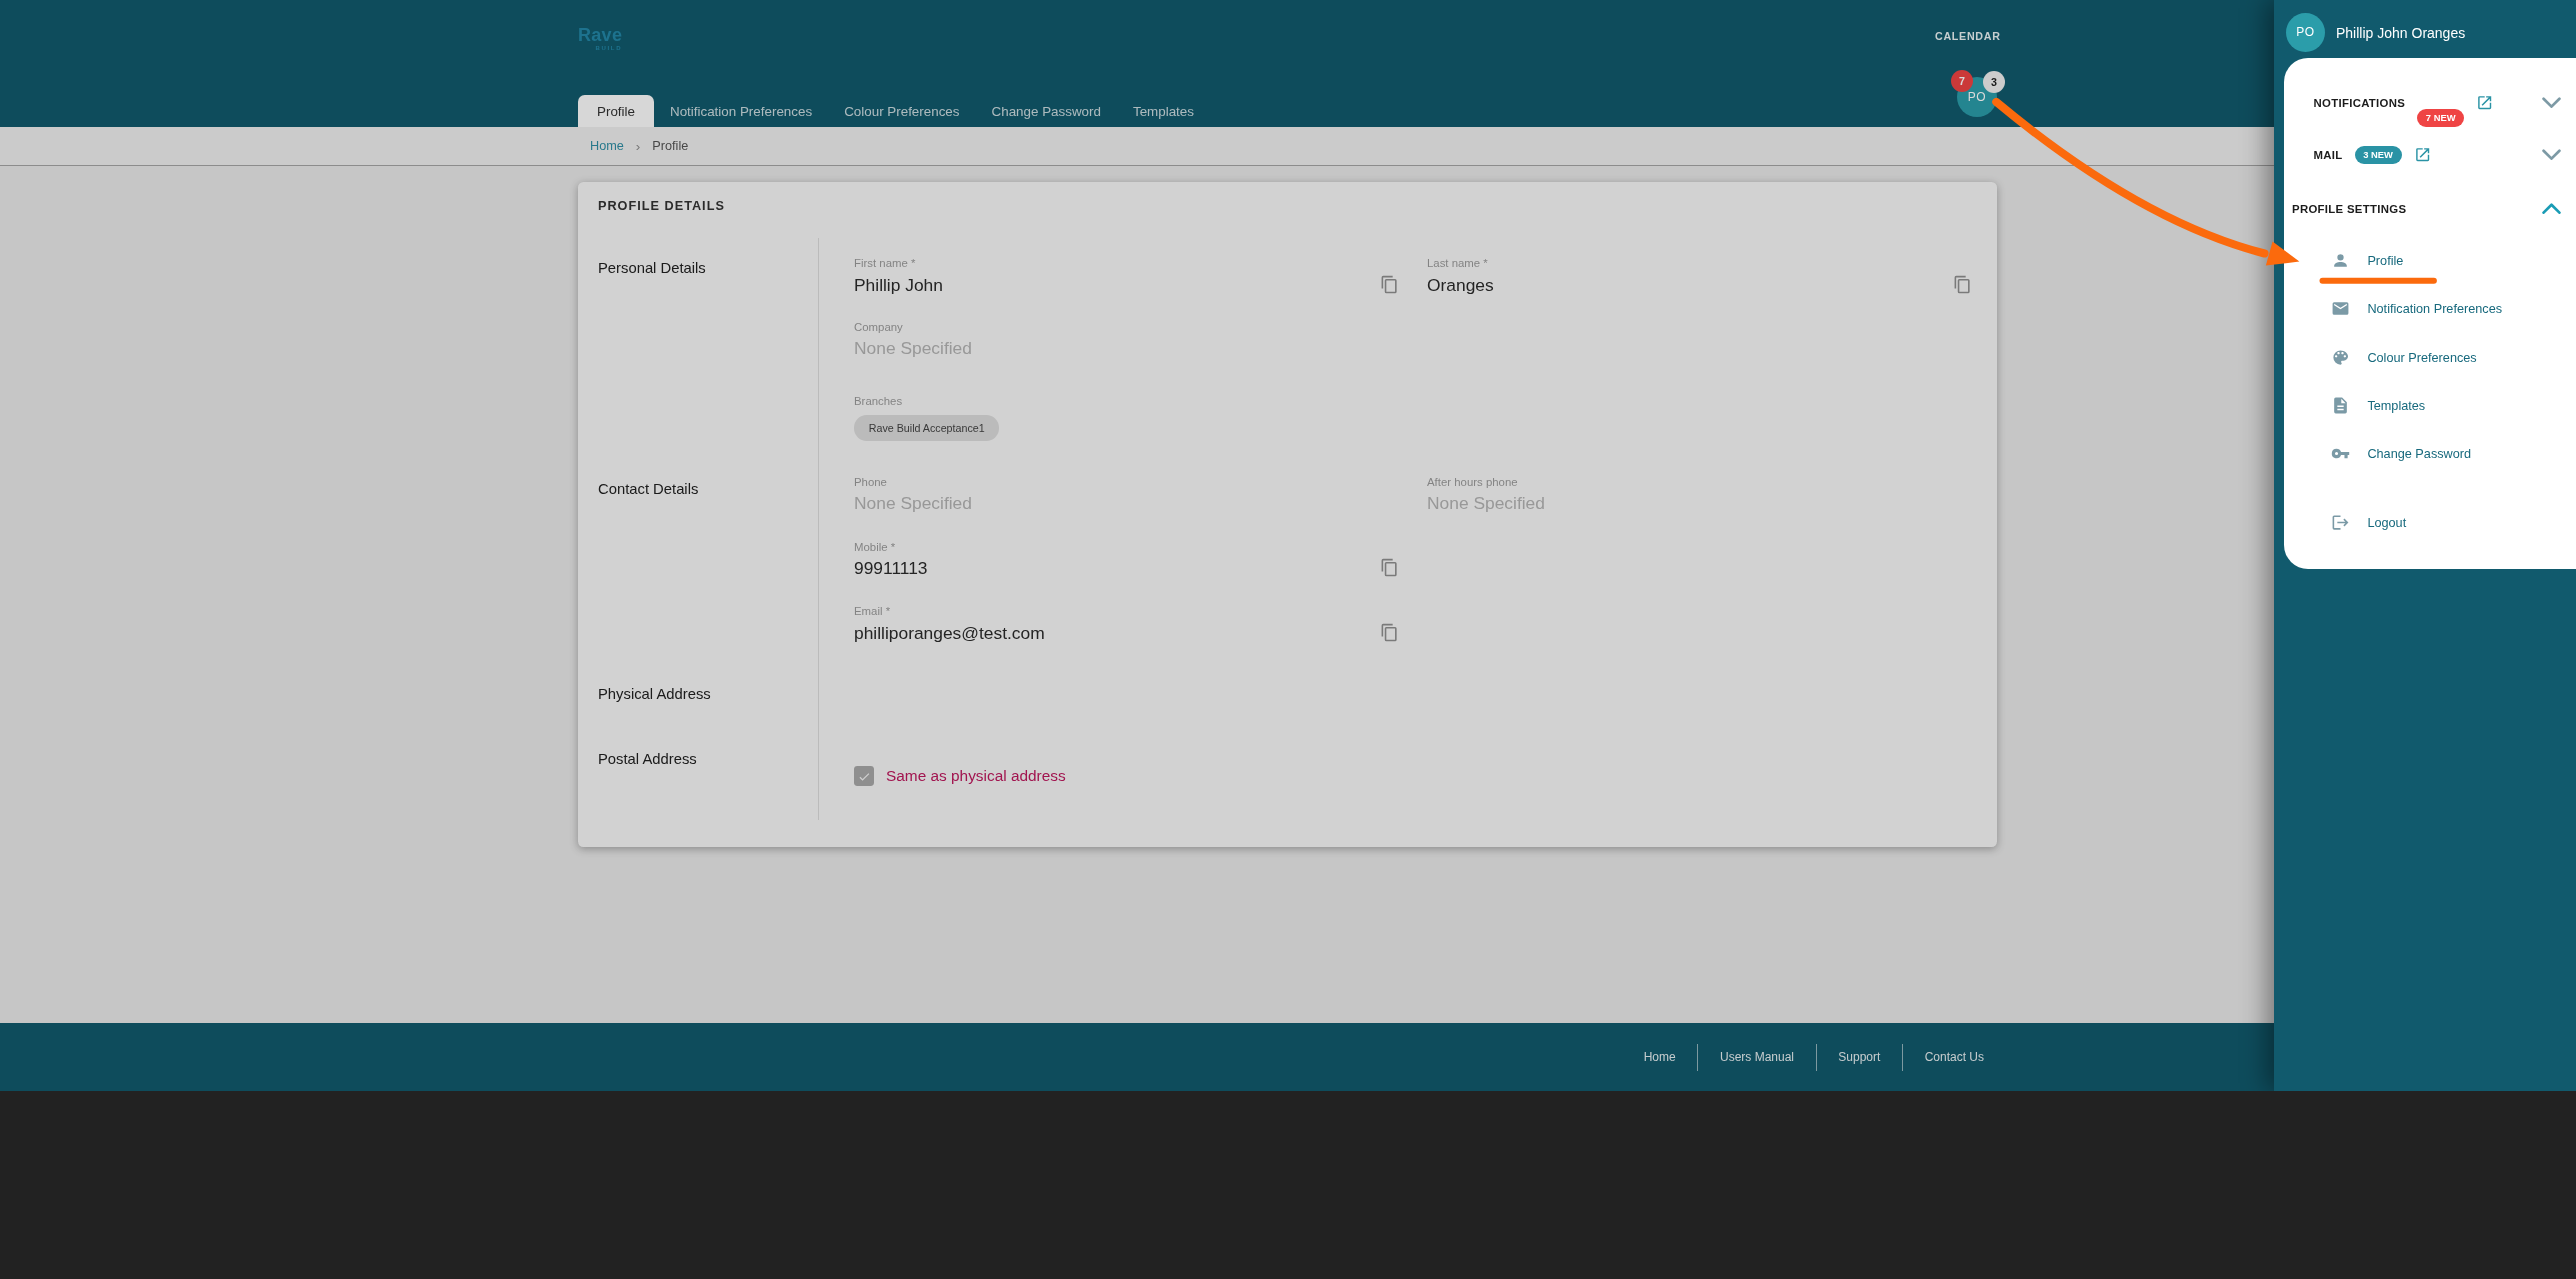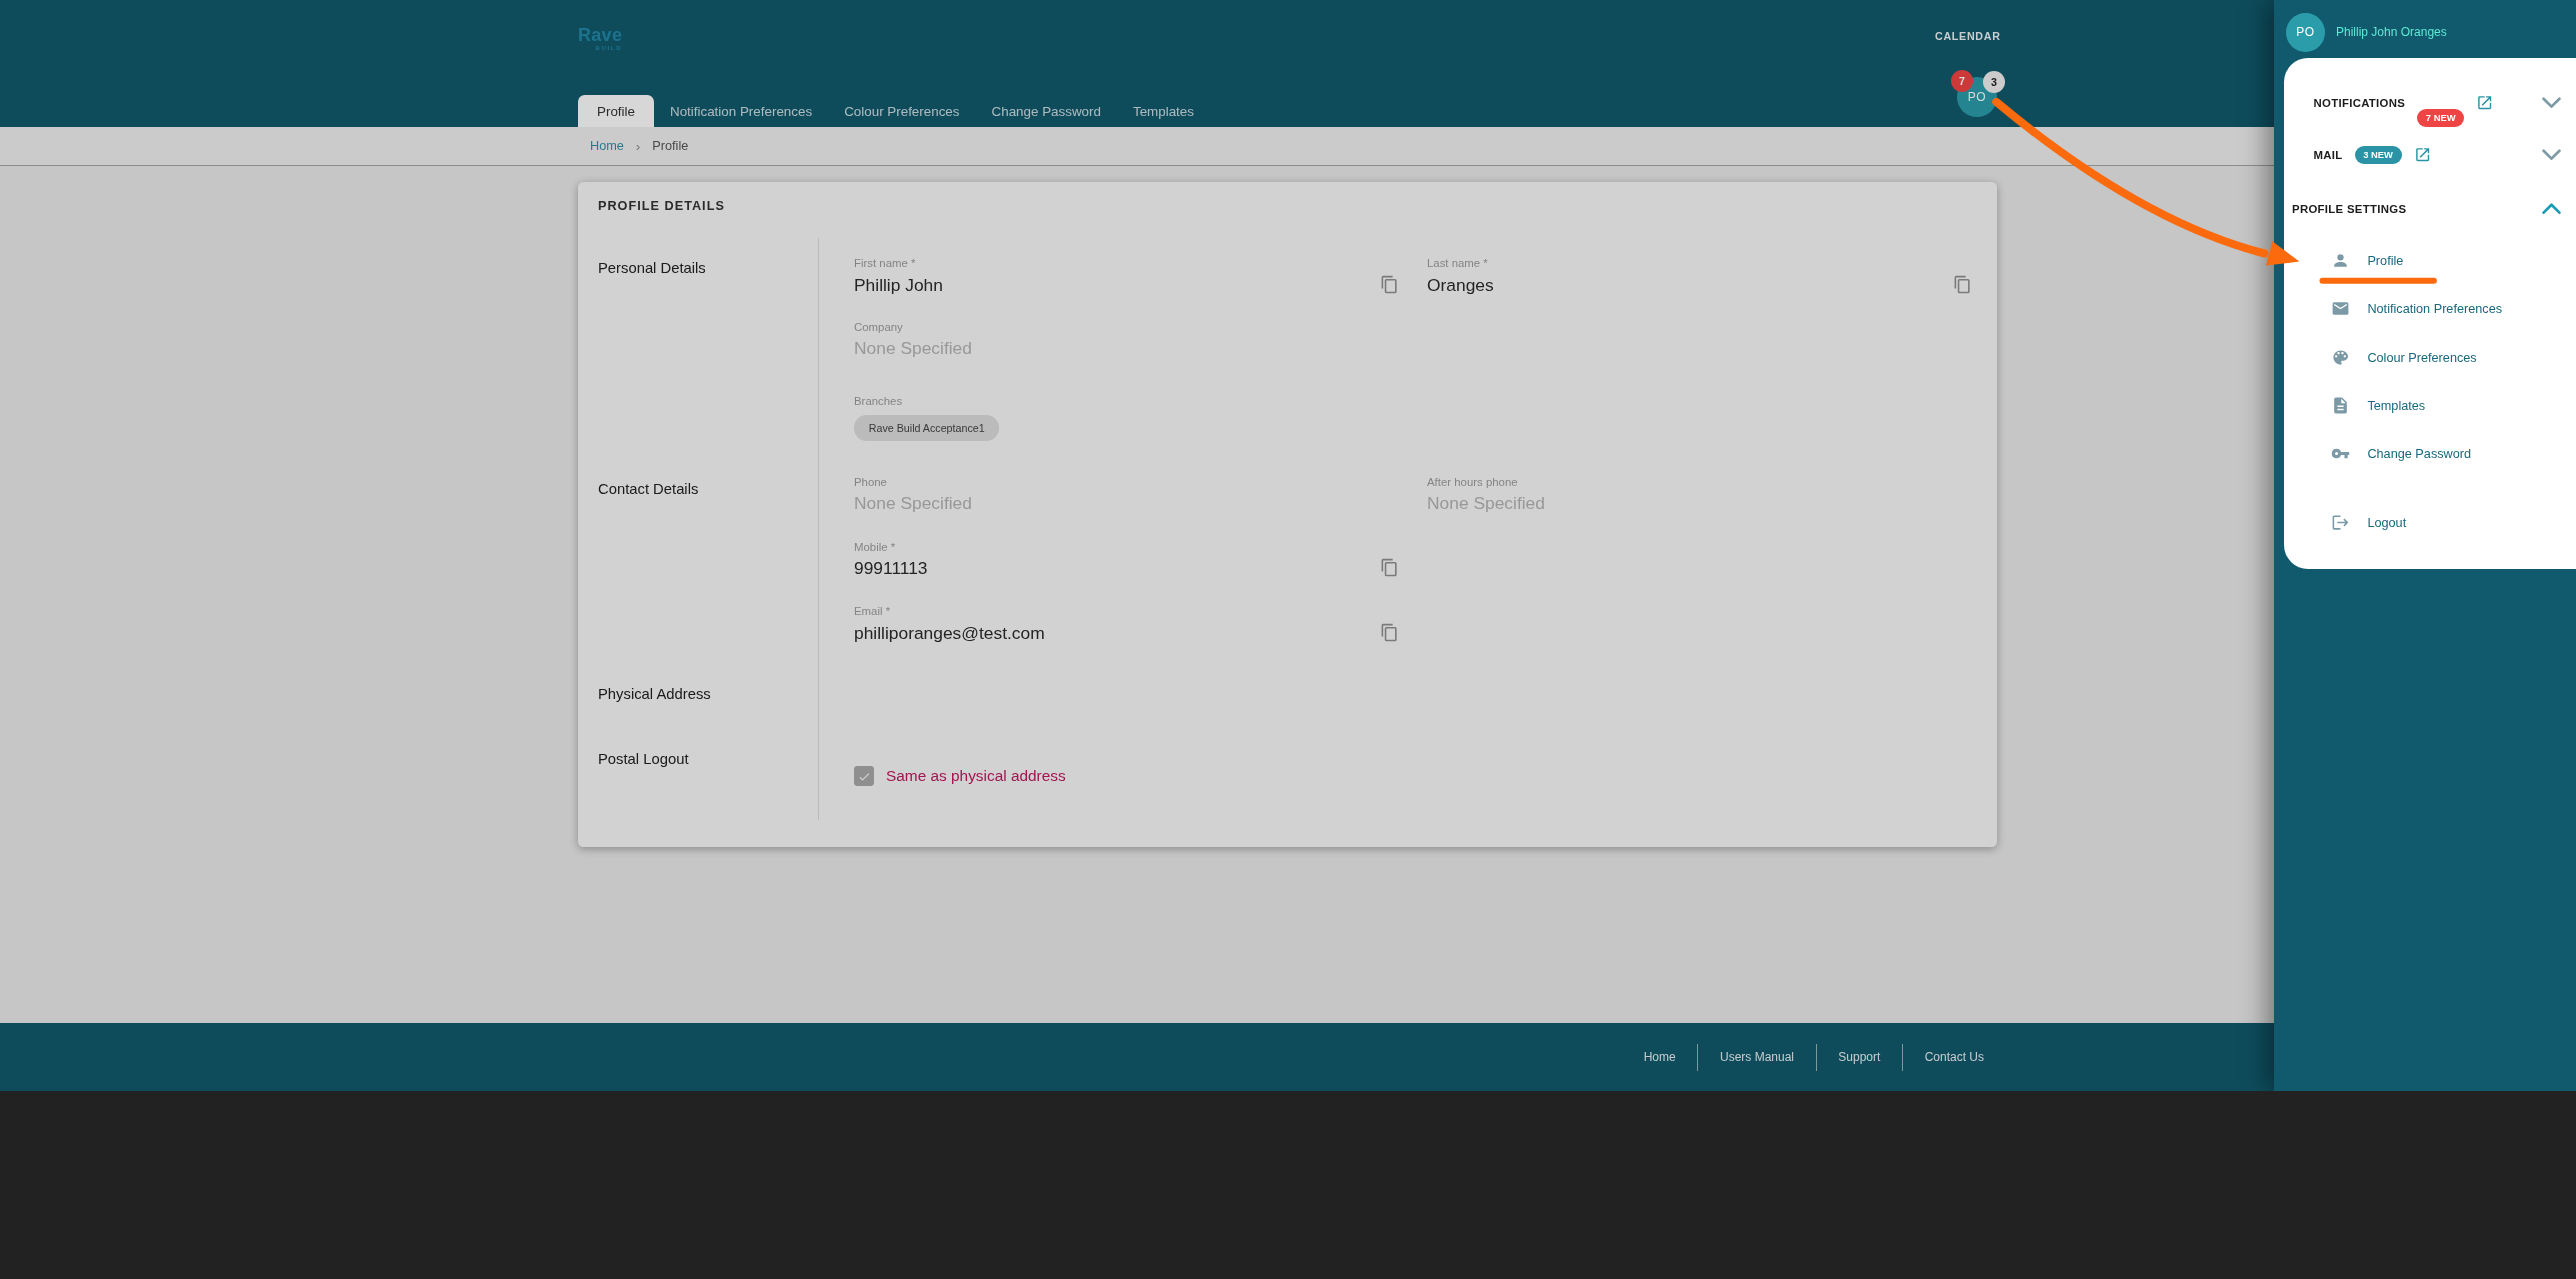--- a/index.html
+++ b/index.html
@@ -53,21 +53,21 @@
   .checkbox{width:20px;height:20px;border-radius:3.4px;background:#a8a8a8;display:flex;align-items:center;justify-content:center;}
   .checkbox svg{width:14.8px;height:14.8px;fill:#f4f4f4;}
   .cb-label{margin-left:12px;font-size:15.4px;color:#be185d;}
   
   .scrim{position:absolute;inset:0;background:rgba(0,0,0,.15);z-index:5;}
   
   .drawer{position:absolute;top:0;right:0;width:302px;height:100%;background:#115a6d;z-index:10;
           box-shadow:-6.7px 0 24px rgba(0,0,0,.4);}
   .drawer-avatar{position:absolute;left:12px;top:12.7px;width:39px;height:39px;border-radius:50%;background:#2b9daa;
                  color:#fff;font-size:12px;display:flex;align-items:center;justify-content:center;letter-spacing:0.7px;}
-  .drawer-name{position:absolute;left:62px;top:25px;font-size:12px;font-weight:500;color:#5eead4;}
+  .drawer-name{position:absolute;left:62px;top:25px;font-size:14px;font-weight:500;color:#ffffff;}
   .panel{position:absolute;left:10px;top:58px;width:292px;height:511px;background:#fff;border-radius:24px 0 0 24px;}
   .prow{position:absolute;left:0;width:100%;height:35px;display:flex;align-items:center;
         padding:0 14.8px 0 29.5px;box-sizing:border-box;}
   .prow-label{font-size:11.4px;font-weight:700;color:#1c1c1c;letter-spacing:0.3px;}
   .pill{margin-left:12px;height:18px;border-radius:9.4px;padding:0 8.7px;font-size:9.4px;font-weight:700;color:#fff;
         display:inline-flex;align-items:center;}
   .pill.red{background:#ef4444;margin-top:30px;}
   .pill.teal{background:#2a93a5;}
   .open-icon{margin-left:12px;width:17.4px;height:17.4px;color:#2a93a5;}
   .open-icon svg{width:17.4px;height:17.4px;fill:currentColor;}
@@ -117,21 +117,21 @@
       </div>
     </div>
 
     <div class="card">
       <div class="card-title">PROFILE DETAILS</div>
       <div class="vdivider"></div>
 
       <div class="sec-heading" style="top:78px;">Personal Details</div>
       <div class="sec-heading" style="top:299px;">Contact Details</div>
       <div class="sec-heading" style="top:504px;">Physical Address</div>
-      <div class="sec-heading" style="top:569px;">Postal Logout</div>
+      <div class="sec-heading" style="top:569px;">Postal Address</div>
 
       <div class="f-label" style="left:276px;top:75px;">First name *</div>
       <div class="f-value" style="left:276px;top:93px;">Phillip John</div>
       <div class="copy-btn" style="left:802px;top:93px;">
         <svg viewBox="0 0 24 24">
             <path d="M16 1H4a2 2 0 0 0-2 2v14h2V3h12V1zm3 4H8a2 2 0 0 0-2 2v14a2 2 0 0 0 2 2h11a2 2 0 0 0 2-2V7a2 2 0 0 0-2-2zm0 16H8V7h11v14z"></path>
           </svg>
       </div>
       <div class="f-label" style="left:849px;top:75px;">Last name *</div>
       <div class="f-value" style="left:849px;top:93px;">Oranges</div>

